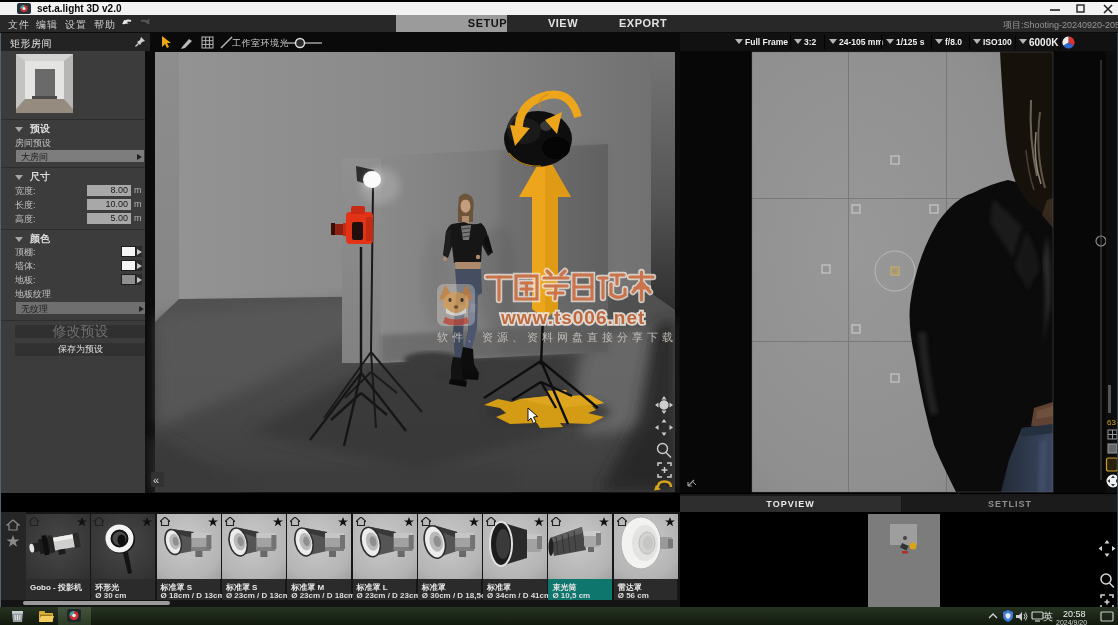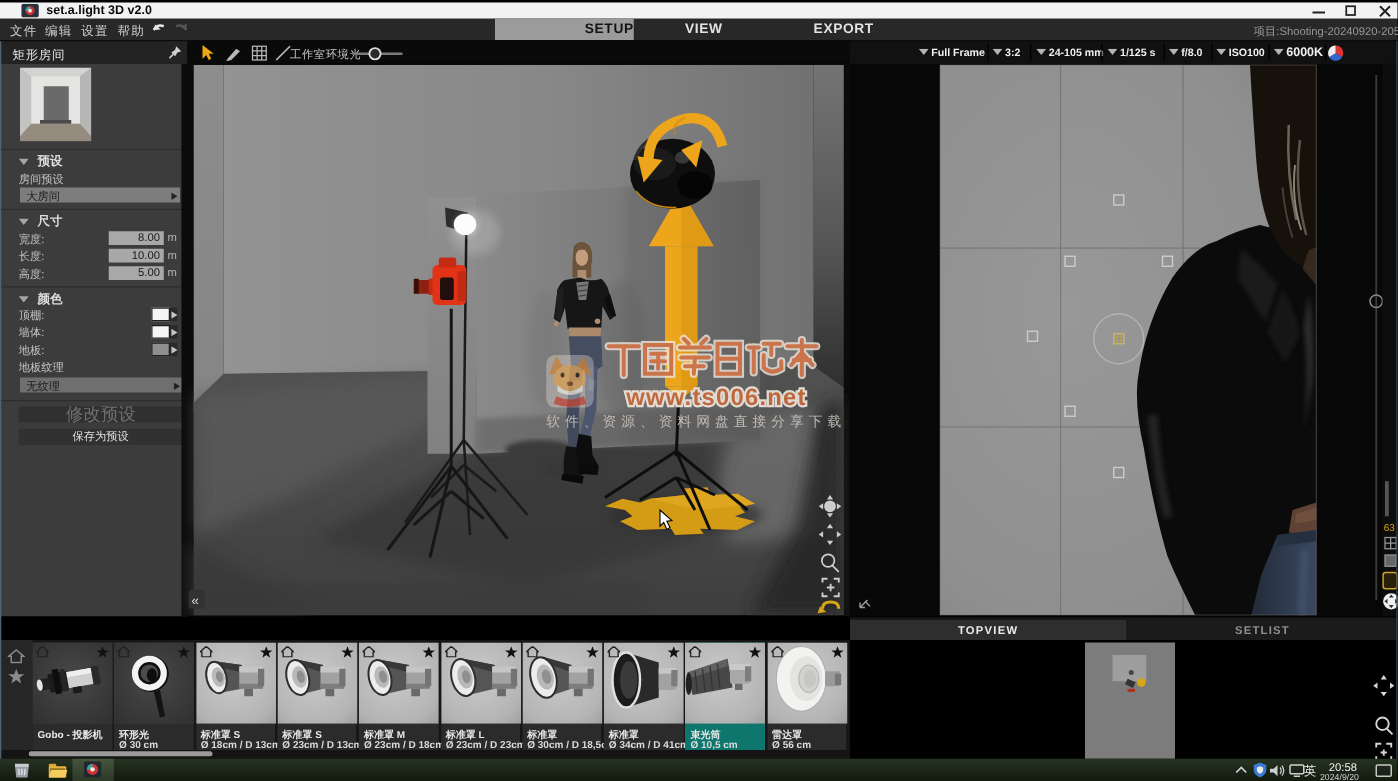--- a/index.html
+++ b/index.html
@@ -30,21 +30,21 @@
  <div class="abs" style="left:65px;top:3px;font-size:10px;color:#cfcfcf;letter-spacing:1px">设置</div>
  <div class="abs" style="left:94px;top:3px;font-size:10px;color:#cfcfcf;letter-spacing:1px">帮助</div>
  <svg class="abs" style="left:119px;top:2px" width="34" height="13">
   <path d="M4 7 Q7 2 12 4" fill="none" stroke="#e8e8e8" stroke-width="2"></path>
   <path d="M4 7 L2 3 L8 3 Z" fill="#e8e8e8" transform="rotate(40 4 7)"></path>
   <path d="M30 7 Q27 2 22 4" fill="none" stroke="#555" stroke-width="2"></path>
   <path d="M30 7 L28 3 L34 3 Z" fill="#555" transform="rotate(-40 30 7)"></path>
  </svg>
  <div class="abs" style="left:396px;top:0;width:111px;height:17px;background:#9b9b9b;color:#141414;font-size:11px;font-weight:bold;text-align:right;line-height:17px;letter-spacing:.5px">SETUP</div>
  <div class="abs" style="left:507px;top:0;width:112px;height:17px;color:#e2e2e2;font-size:11px;font-weight:bold;text-align:center;line-height:17px;letter-spacing:.5px">VIEW</div>
- <div class="abs" style="left:619px;top:0;width:112px;height:17px;color:#e2e2e2;font-size:11px;font-weight:bold;text-align:center;line-height:17px;letter-spacing:.5px">EXPORT</div>
+ <div class="abs" style="left:619px;top:0;width:112px;height:17px;color:#e2e2e2;font-size:11px;font-weight:bold;line-height:17px;letter-spacing:.5px">EXPORT</div>
  <div class="abs" style="left:1003px;top:4px;font-size:9px;color:#969696;white-space:nowrap">项目:Shooting-20240920-20575</div>
 </div>
 
 <div class="abs" style="left:0;top:33px;width:150px;height:18px;background:#232323">
  <div class="abs" style="left:10px;top:4px;font-size:10px;color:#e3e3e3;letter-spacing:.5px">矩形房间</div>
  <svg class="abs" style="left:134px;top:3px" width="12" height="12">
   <path d="M7 1 L11 5 L8 6 L6 9 L3 6 L6 4 Z" fill="#cfcfcf"></path>
         <line x1="4.5" y1="7.5" x2="1.5" y2="10.5" stroke="#cfcfcf" stroke-width="1.2"></line>
  </svg>
 </div>

